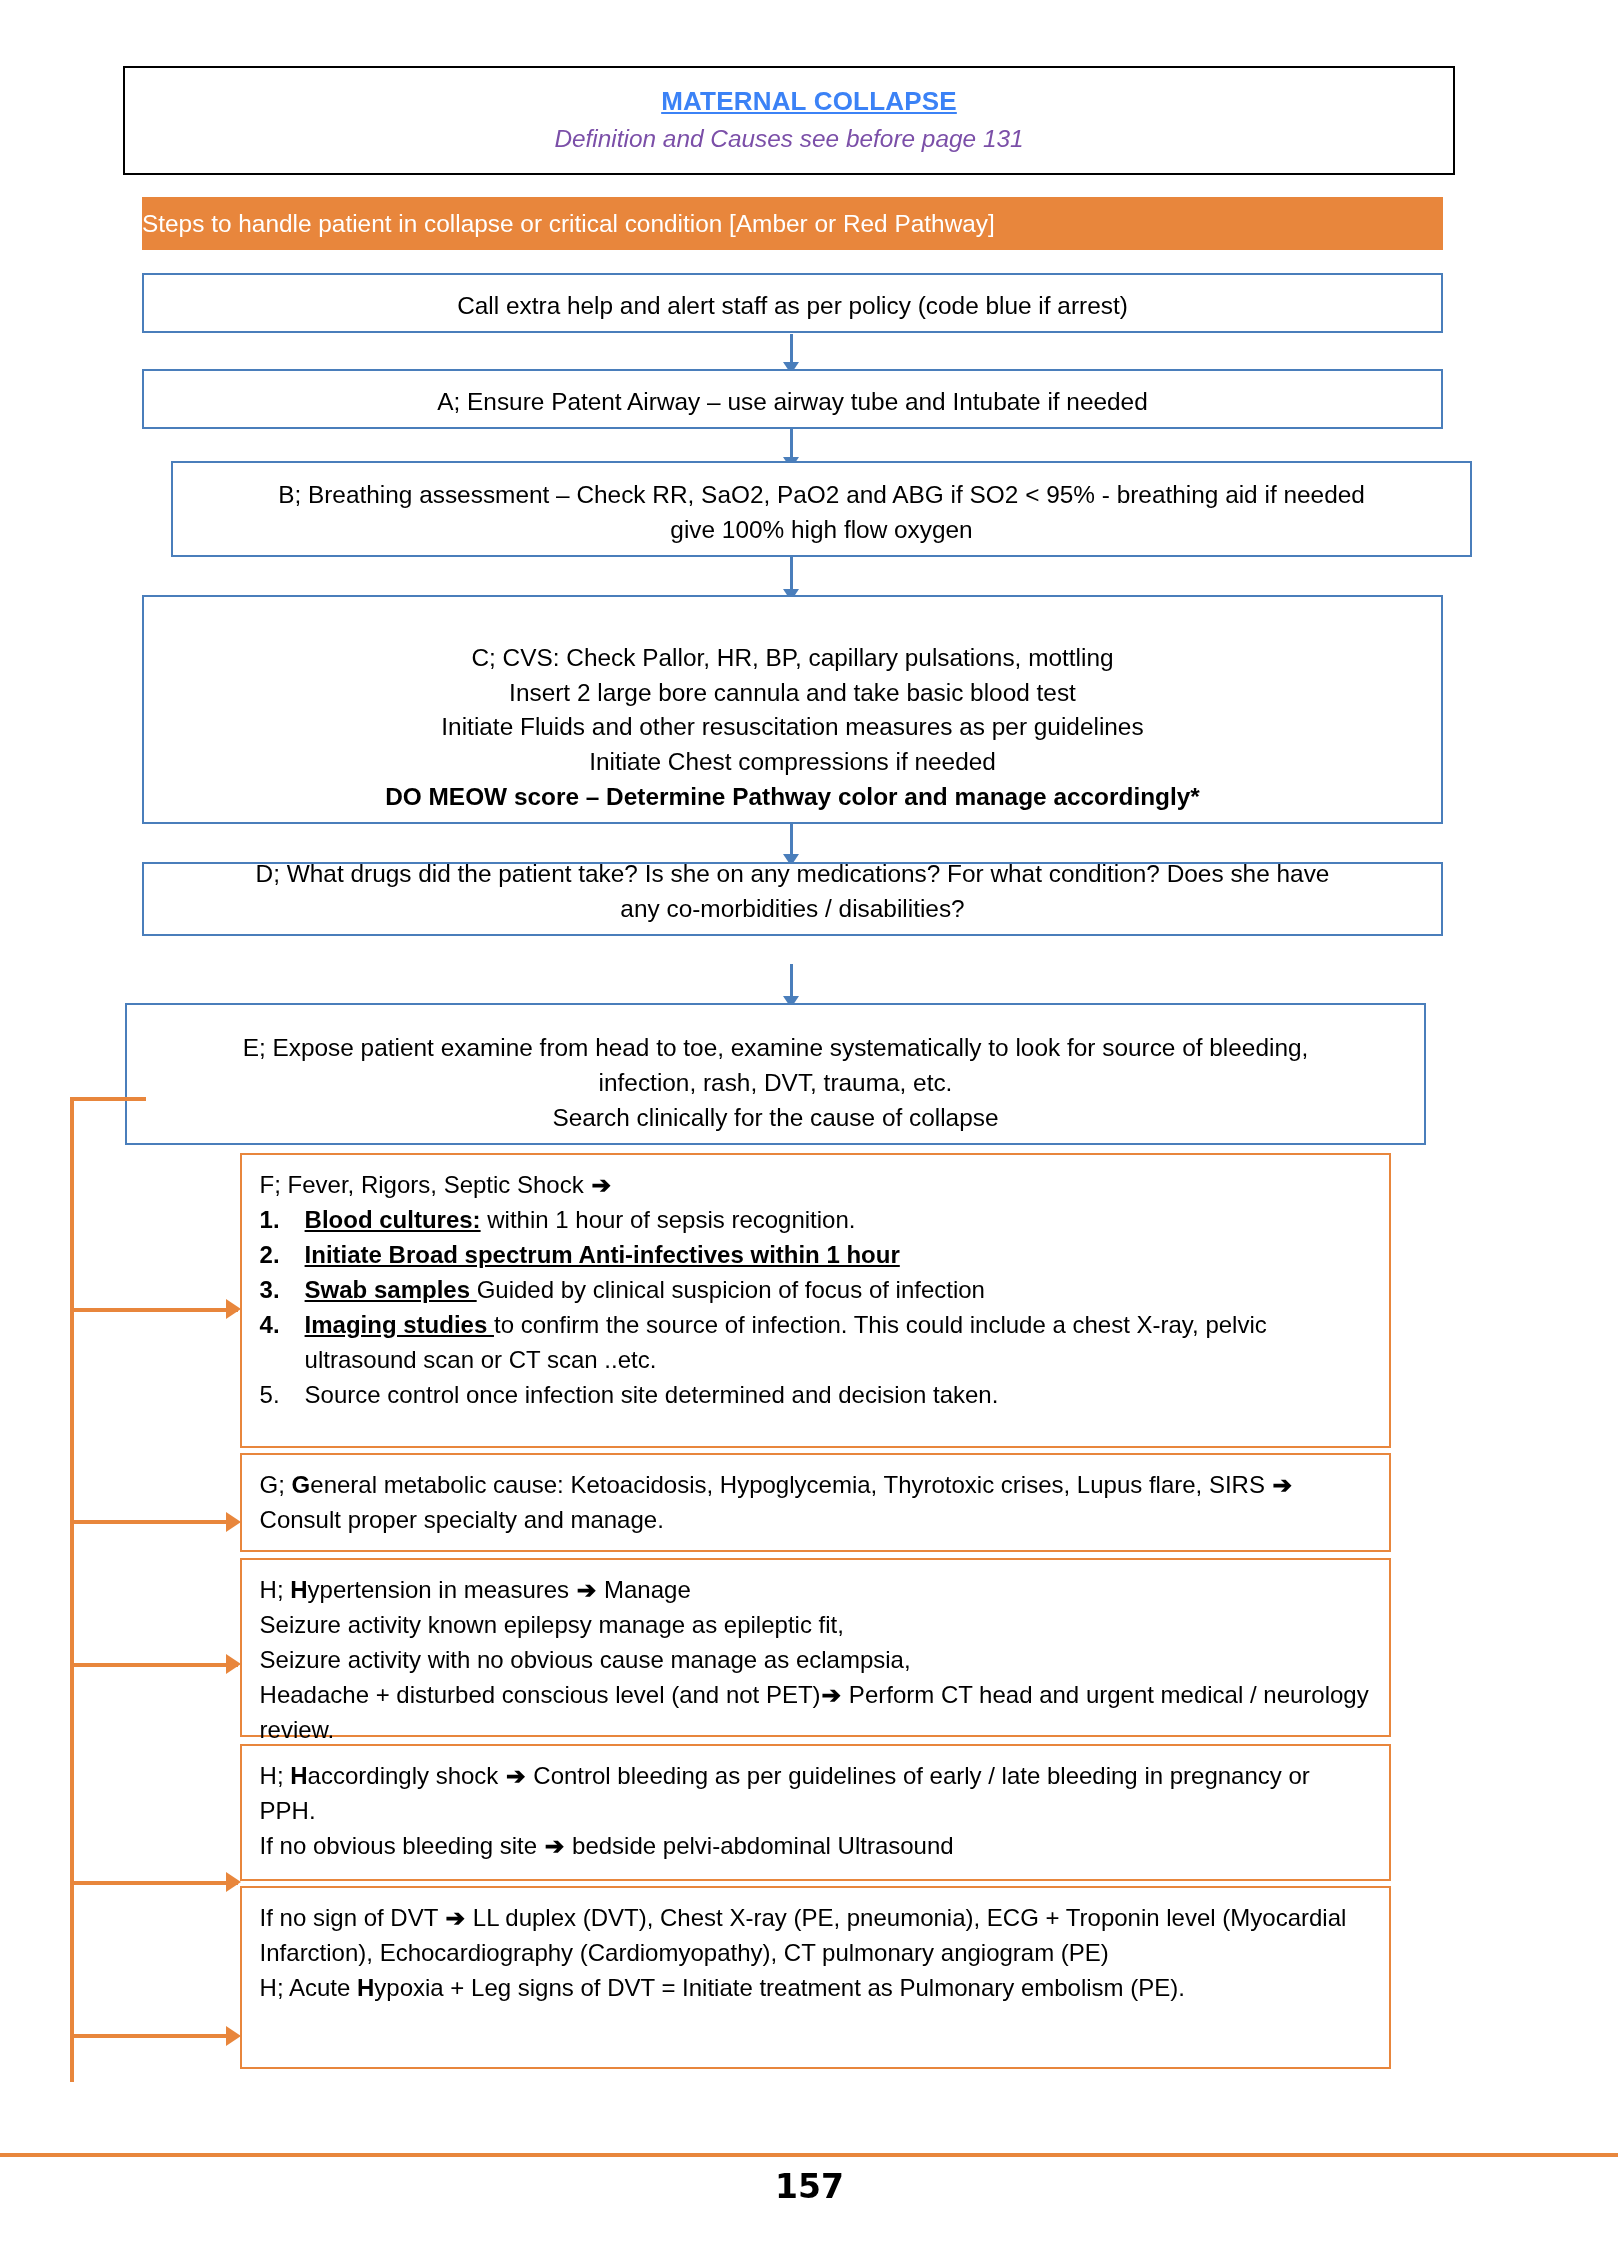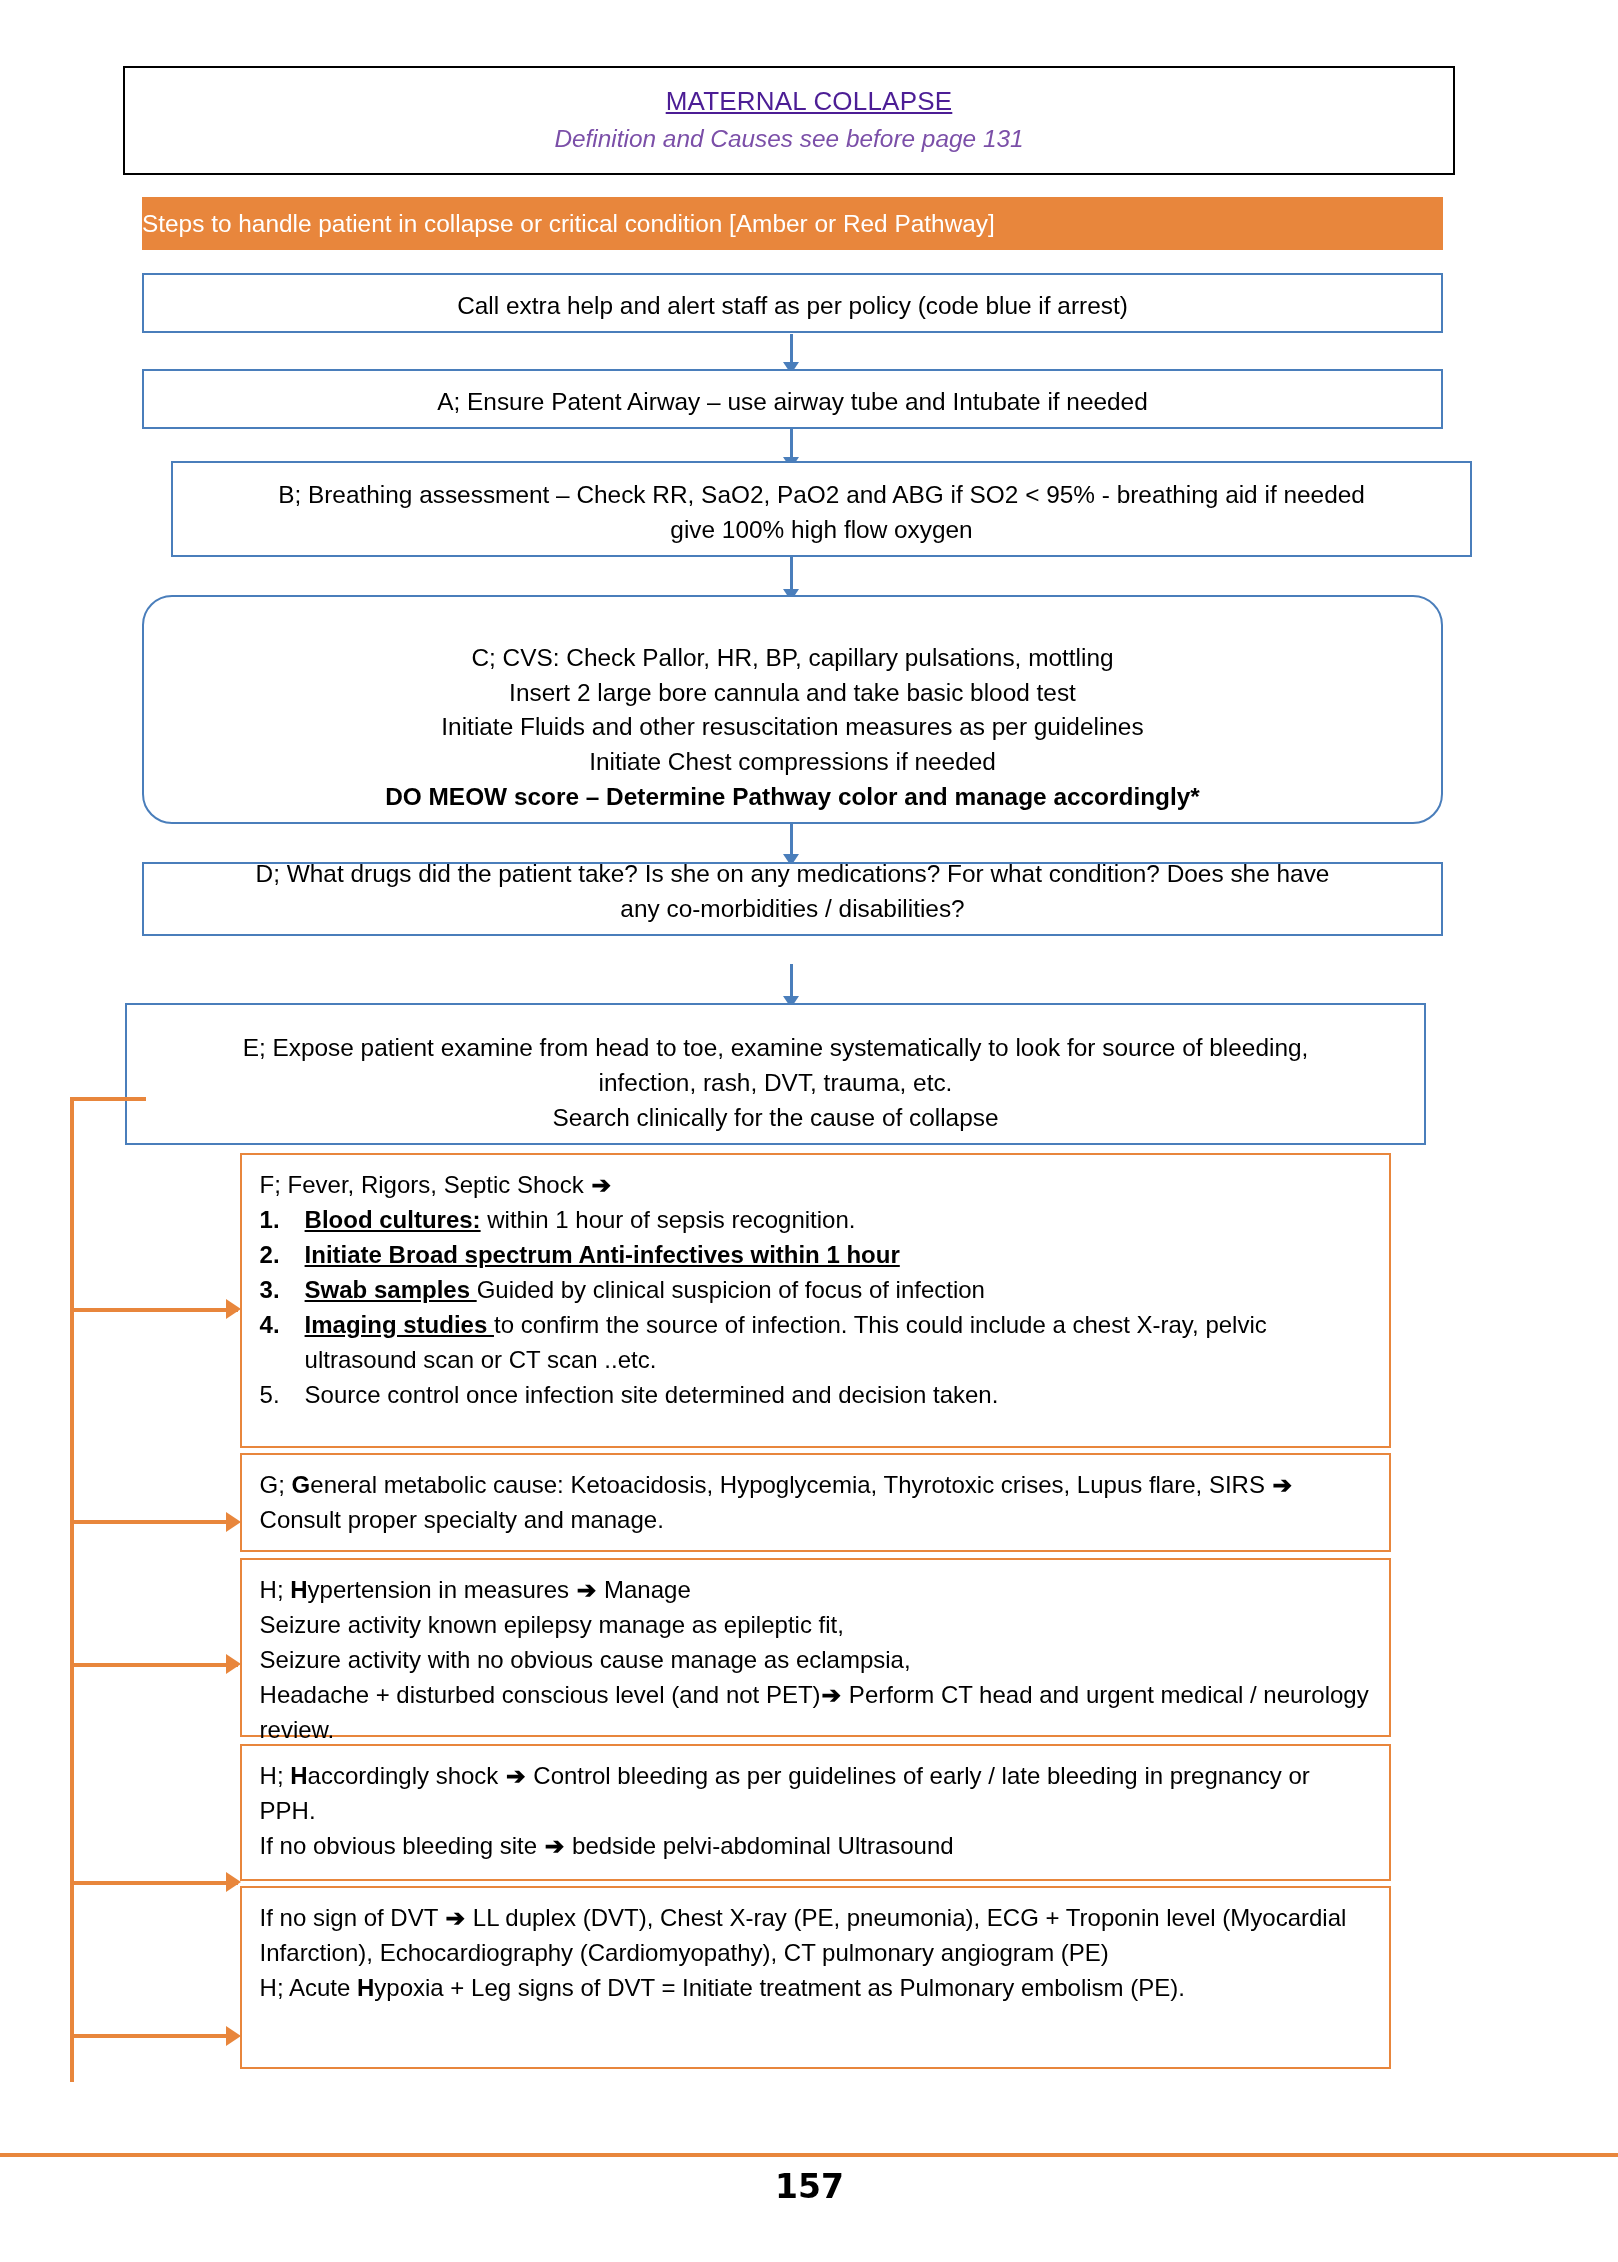--- a/index.html
+++ b/index.html
@@ -32,25 +32,25 @@
     height: 109px;
     border: 2.9px solid #000000;
     background: #ffffff;
     display: flex;
     flex-direction: column;
     align-items: center;
     justify-content: center;
   }
   .title-main {
     font-size: 26px;
-    font-weight: normal;
+    font-weight: bold;
     text-decoration: underline;
     letter-spacing: 0.2px;
     line-height: 1.25;
-    color: #4c1d95;
+    color: #3b82f6;
     margin-left: 40px;
   }
   .title-sub {
     font-size: 24.4px;
     font-style: italic;
     color: #7B4FA8;
     line-height: 1.35;
     margin-top: 5.9px;
   }
 
@@ -203,21 +203,21 @@
     <div class="line">A; Ensure Patent Airway – use airway tube and Intubate if needed</div>
   </div>
   <div class="varrow" style="left:790px; top:429px; height:39px;"></div>
 
   <div class="bluebox" style="left:142px; top:461px; width:1301px; height:96px;margin-left:29px;">
     <div class="line">B; Breathing assessment – Check RR, SaO2, PaO2 and ABG if SO2 &lt; 95% - breathing aid if needed</div>
     <div class="line">give 100% high flow oxygen</div>
   </div>
   <div class="varrow" style="left:790px; top:557px; height:43px;"></div>
 
-  <div class="bluebox" style="left:142px; top:595px; width:1301px; height:229px;border-radius:30px;">
+  <div class="bluebox" style="left:142px; top:595px; width:1301px; height:229px;">
     <div class="line">C; CVS: Check Pallor, HR, BP, capillary pulsations, mottling</div>
     <div class="line">Insert 2 large bore cannula and take basic blood test</div>
     <div class="line">Initiate Fluids and other resuscitation measures as per guidelines</div>
     <div class="line">Initiate Chest compressions if needed</div>
     <div class="line bold">DO MEOW score – Determine Pathway color and manage accordingly*</div>
   </div>
   <div class="varrow" style="left:790px; top:824px; height:41px;"></div>
 
   <div class="bluebox" style="left:142px; top:862px; width:1301px; height:74px;">
     <div class="line">D; What drugs did the patient take? Is she on any medications? For what condition? Does she have</div>

